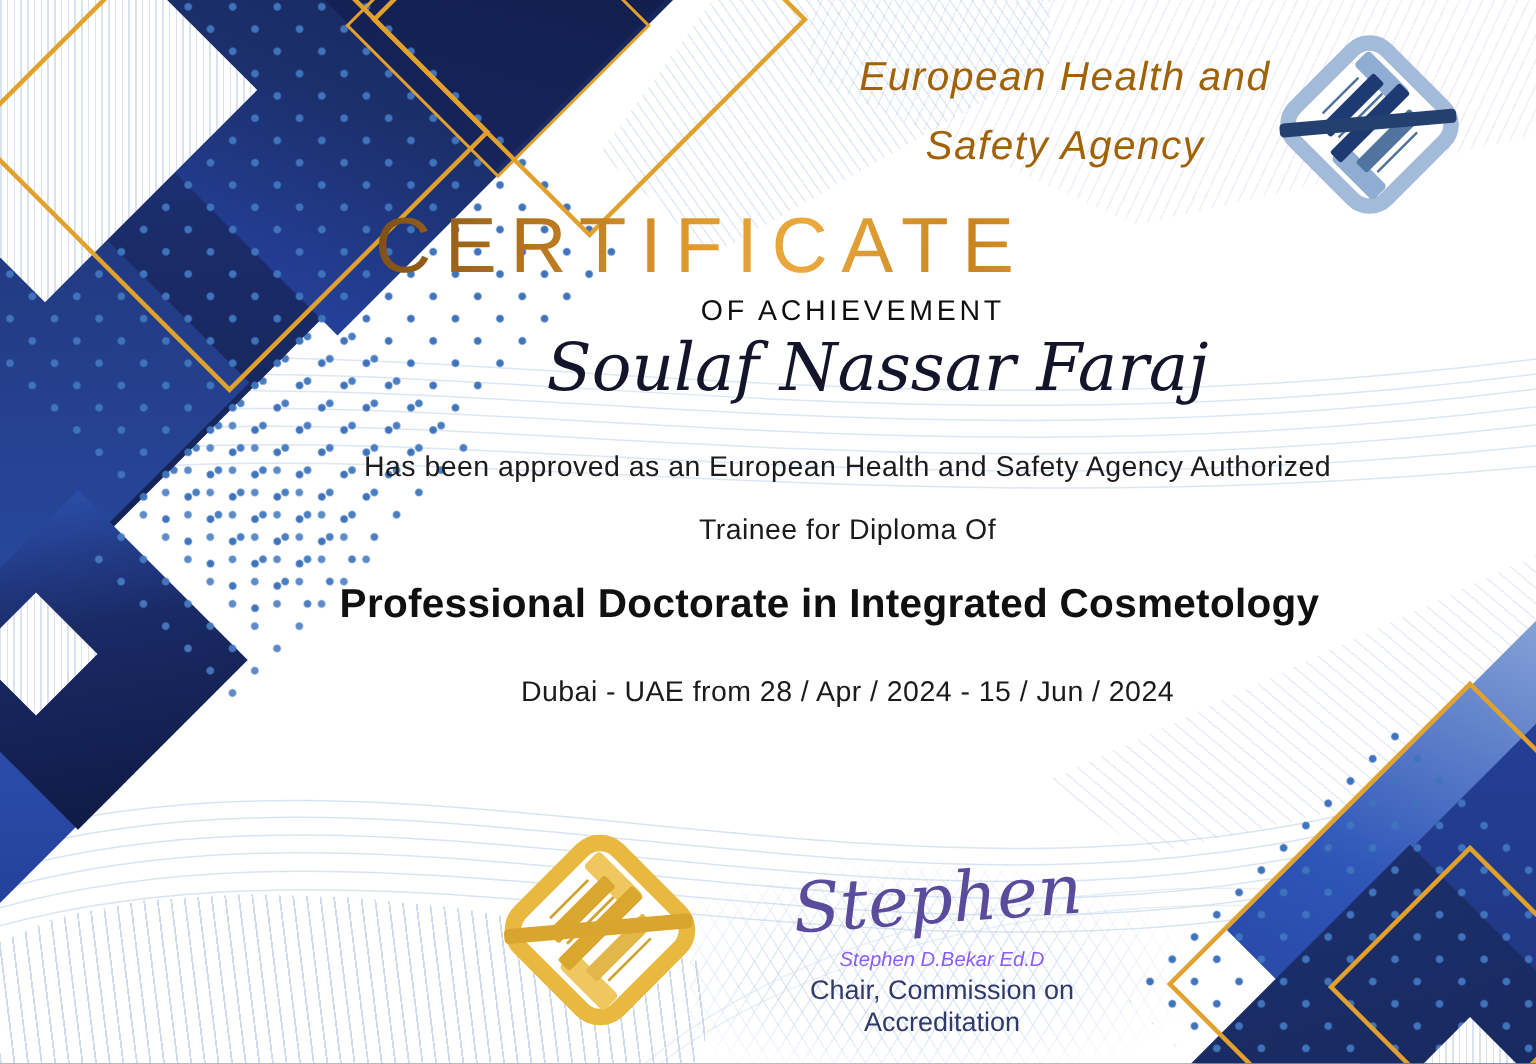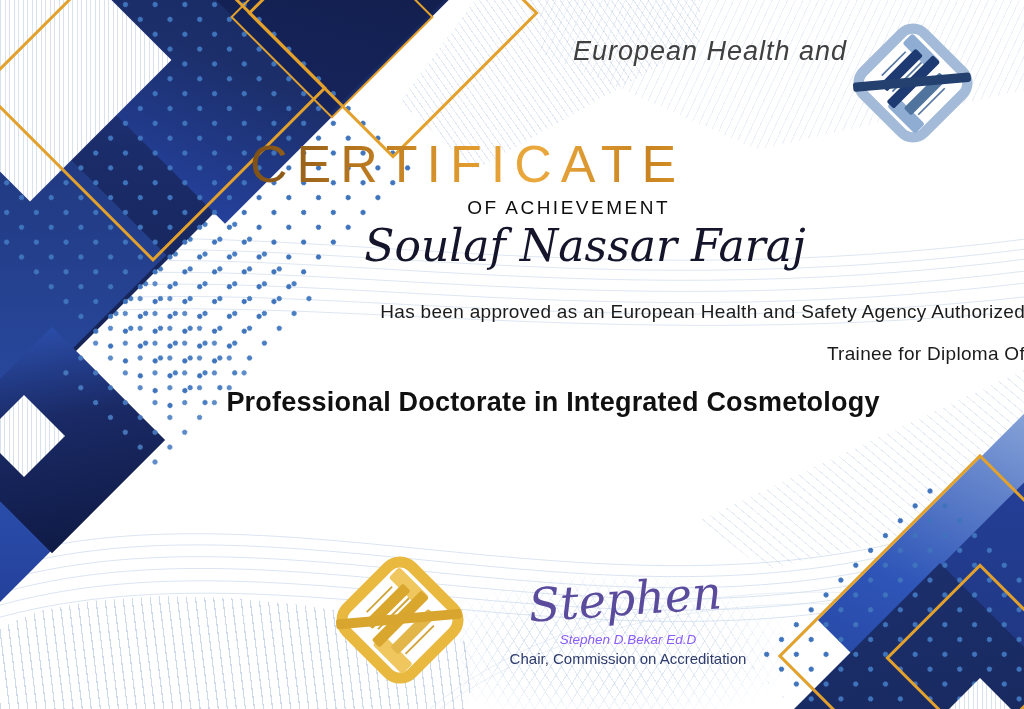--- a/index.html
+++ b/index.html
@@ -15,53 +15,53 @@
     background-image:radial-gradient(circle, var(--dc,#3f74bc) 2.2px, transparent 2.9px);
     background-size:21px 21px;}
   .wstripe{background:repeating-linear-gradient(45deg,#ffffff 0 3.5px,#d9e3f0 3.5px 4.5px);}
   .linesfan{position:absolute;}
   svg.waves{position:absolute; left:0; top:0; z-index:1; pointer-events:none;}
   .decor{pointer-events:none;}
   
   .content{position:absolute; z-index:10;}
   .agency-name{
     left:520px; top:28px; width:380px; text-align:center;
-    font-style:italic; font-size:27px; line-height:46px; color:#404040;
+    font-style:italic; font-size:27px; line-height:46px; color:#a16207;
     letter-spacing:1px;
   }
   .cert-title{
     left:250px; top:134px; width:480px; text-align:left;
     font-size:52px; letter-spacing:9px; font-weight:400;
     background:linear-gradient(98deg,#7c4f16 0%,#b5751e 22%,#e09a2e 45%,#eaa93e 60%,#c9831f 82%,#e8a537 100%);
     -webkit-background-clip:text; background-clip:text; color:transparent;
   }
   .cert-sub{
     left:250px; top:197px; width:420px; text-align:right;
     font-size:19px; font-weight:400; letter-spacing:2.5px; color:#0e0e0e;
   }
   .recipient{
     left:125px; top:220px; width:920px; text-align:center;
     font-family:"DejaVu Serif", serif; font-style:italic;
     font-size:44px; color:#14142a;
   }
-  .bodyline{left:105px; width:920px; text-align:right; color:#1b1b1b; font-size:19px; letter-spacing:.3px;}
+  .bodyline{left:105px; width:920px; text-align:center; color:#1b1b1b; font-size:19px; letter-spacing:.3px;}
   .line1{top:301px;}
   .line2{top:343px;}
   .diploma{
     left:93px; top:387px; width:920px; text-align:center;
     font-size:27px; font-weight:700; color:#101010; letter-spacing:.2px;
   }
   .dateline{top:451px;}
   .sig-script{
     left:480px; top:572px; width:290px; text-align:center;
     font-family:"DejaVu Serif", serif; font-style:italic;
     font-size:46px; color:#5a4b9d; transform:rotate(-4deg);
   }
   .sig-name{left:500px; top:632px; width:256px; text-align:center; font-size:13.5px; color:#8b5cf6;font-style:italic;}
-  .sig-title{left:500px; top:650px; width:256px; text-align:center; font-size:15px; color:#2d3a6a;}
+  .sig-title{left:500px; top:650px; width:256px; text-align:center; font-size:18px; color:#2d3a6a;}
   .logo{position:absolute; z-index:9;}
 </style>
 </head>
 <body>
 
 <div class="certificate">
 
   <div class="linesfan decor" style="left:540px;top:0;width:484px;height:150px;opacity:.5;z-index:0;
               background:repeating-linear-gradient(115deg, rgba(150,170,210,.35) 0 1px, transparent 1px 7px);
               clip-path:polygon(0 0,100% 0,100% 60%,45% 100%,0 35%);"></div>
@@ -173,28 +173,30 @@
         <rect x="50" y="62" width="1.8" height="36" fill="#cfa234"></rect>
         <rect x="70" y="58" width="1.8" height="44" fill="#cfa234"></rect>
         <rect x="107" y="60" width="1.8" height="40" fill="#cfa234"></rect>
       </g>
       <rect x="16" y="74" width="126" height="10" rx="3" fill="#d8a52f" transform="rotate(-5 80 80)"></rect>
     </svg>
   </div>
 
   <div class="content agency-name">
     <div>European Health and</div>
+    <div>Safety Agency</div>
   </div>
 
   <div class="content cert-title">CERTIFICATE</div>
   <div class="content cert-sub">OF ACHIEVEMENT</div>
 
   <div class="content recipient">Soulaf Nassar Faraj</div>
 
   <div class="content bodyline line1">Has been approved as an European Health and Safety Agency Authorized</div>
   <div class="content bodyline line2">Trainee for Diploma Of</div>
   <div class="content diploma">Professional Doctorate in Integrated Cosmetology</div>
+  <div class="content bodyline dateline">Dubai - UAE from 28 / Apr / 2024 - 15 / Jun / 2024</div>
 
   <div class="content sig-script">Stephen</div>
   <div class="content sig-name">Stephen D.Bekar Ed.D</div>
   <div class="content sig-title">Chair, Commission on Accreditation</div>
 
 </div>
 
 </body></html>

